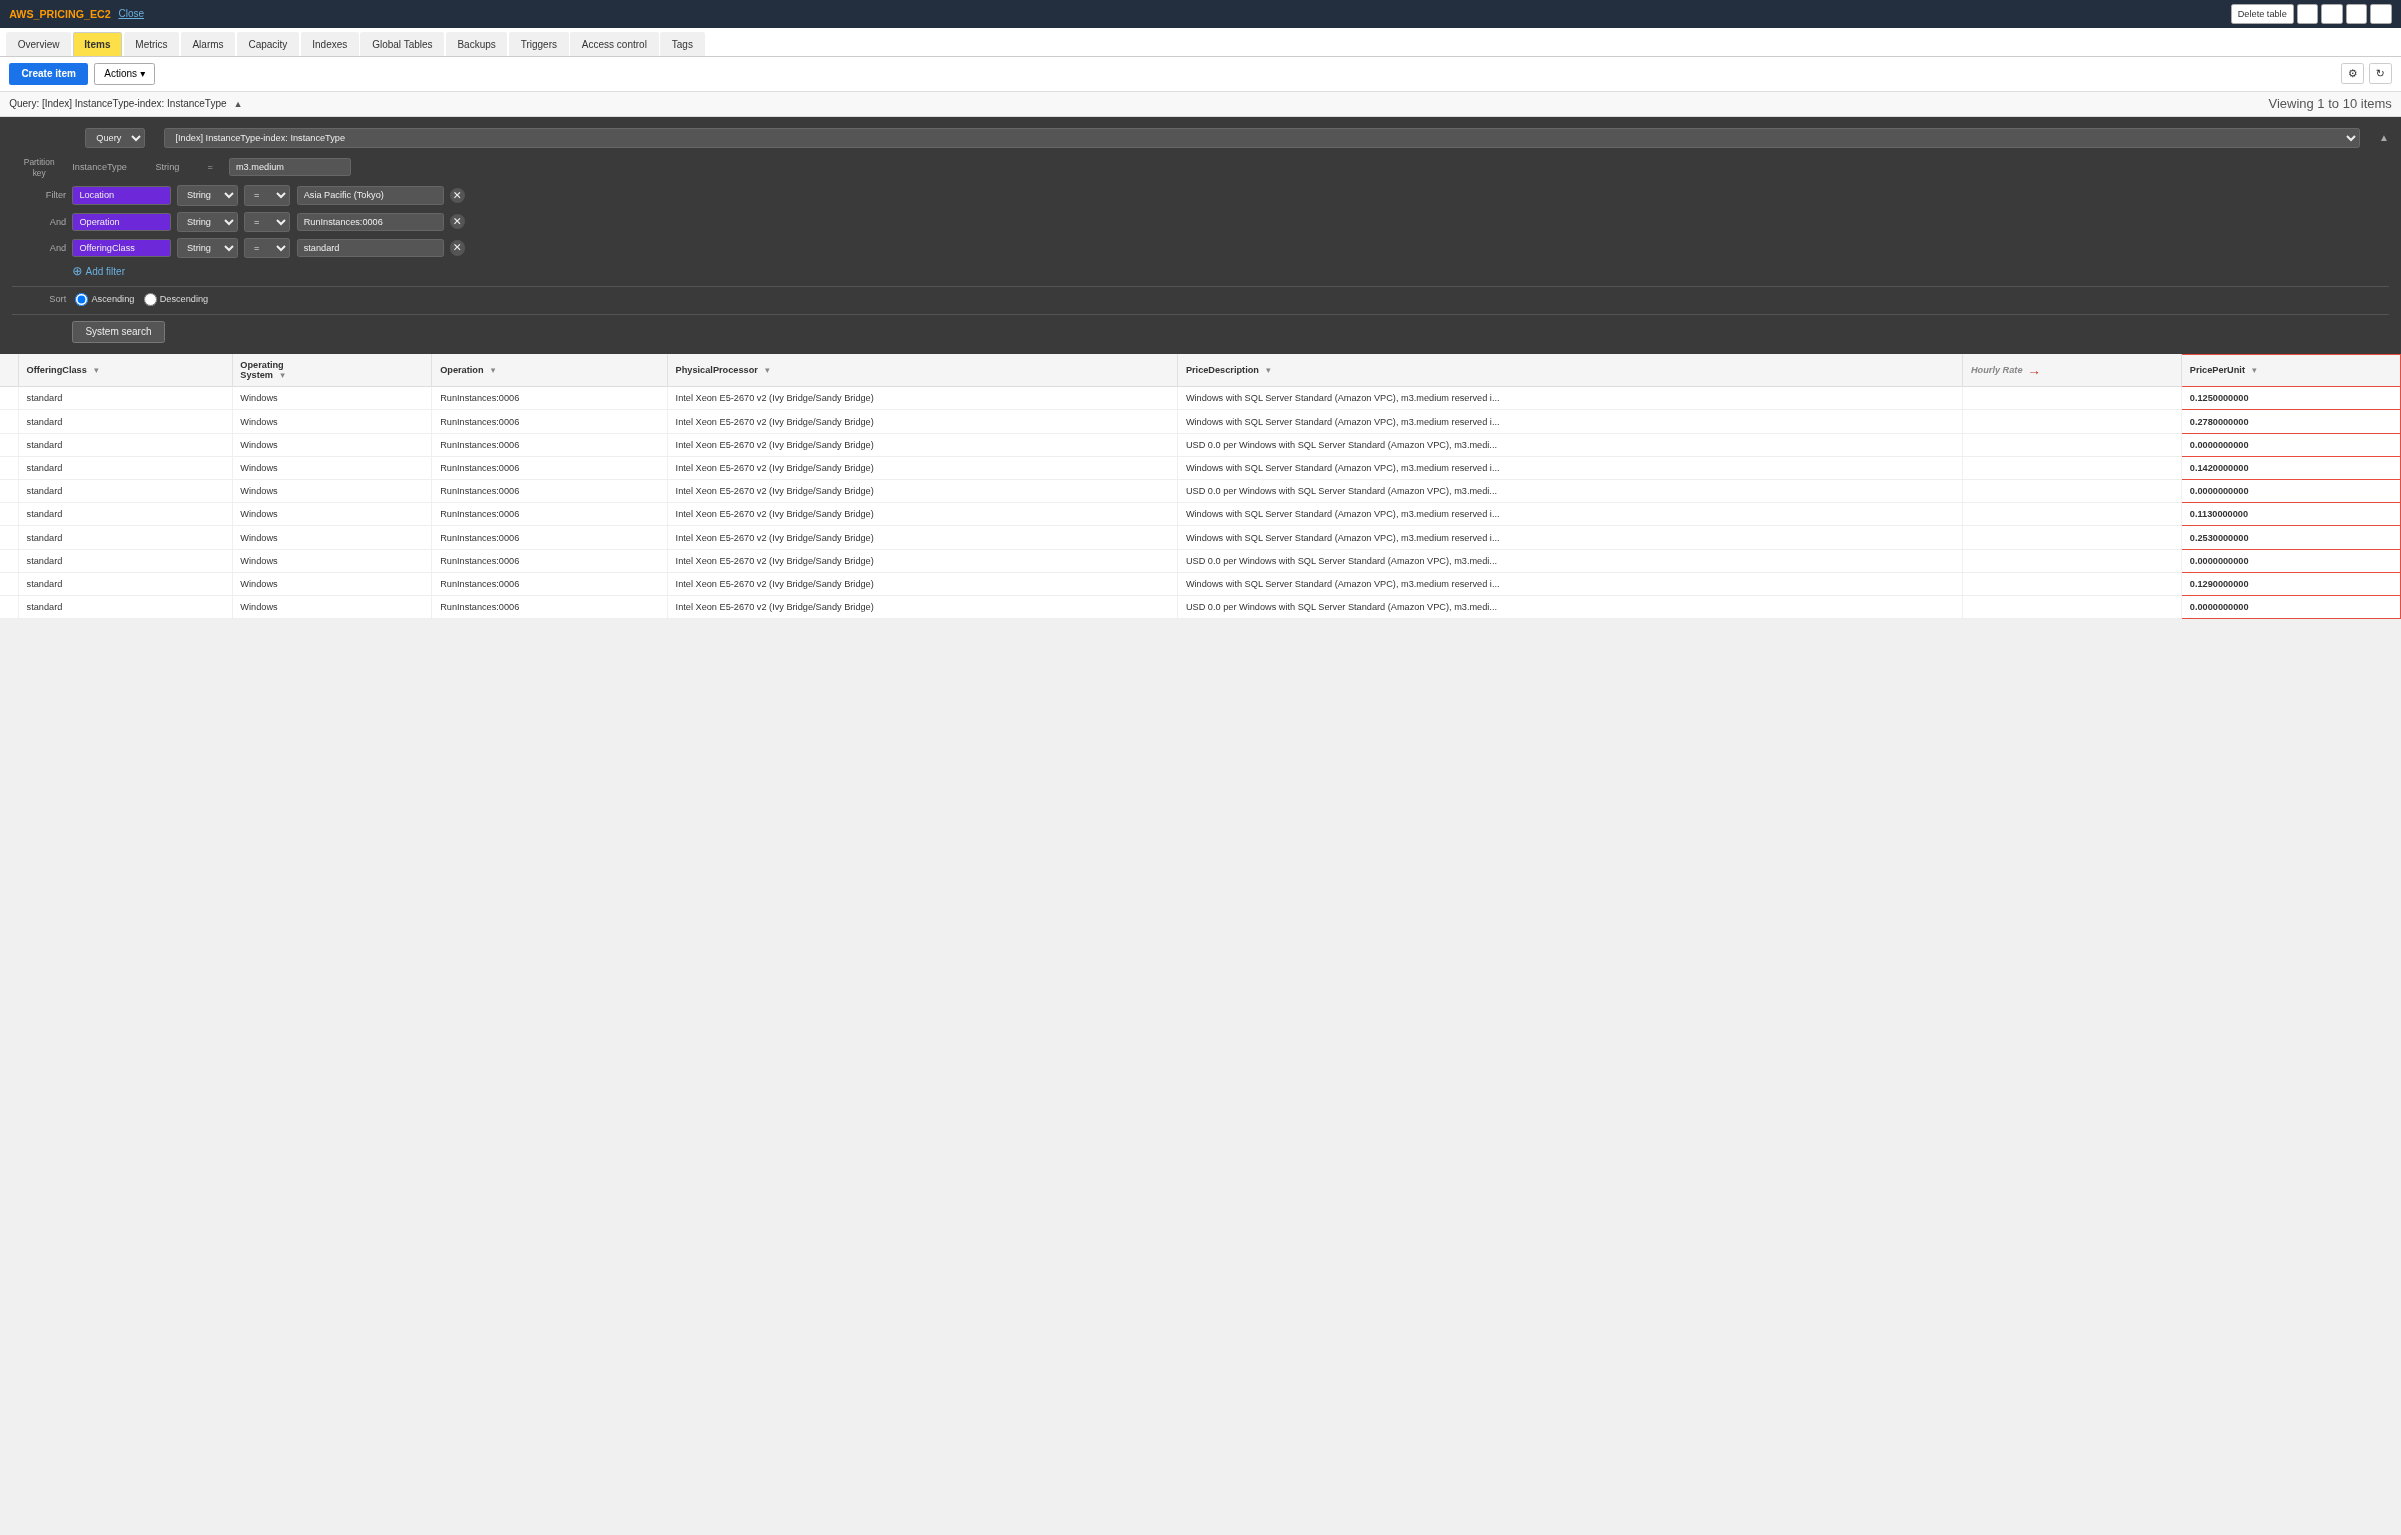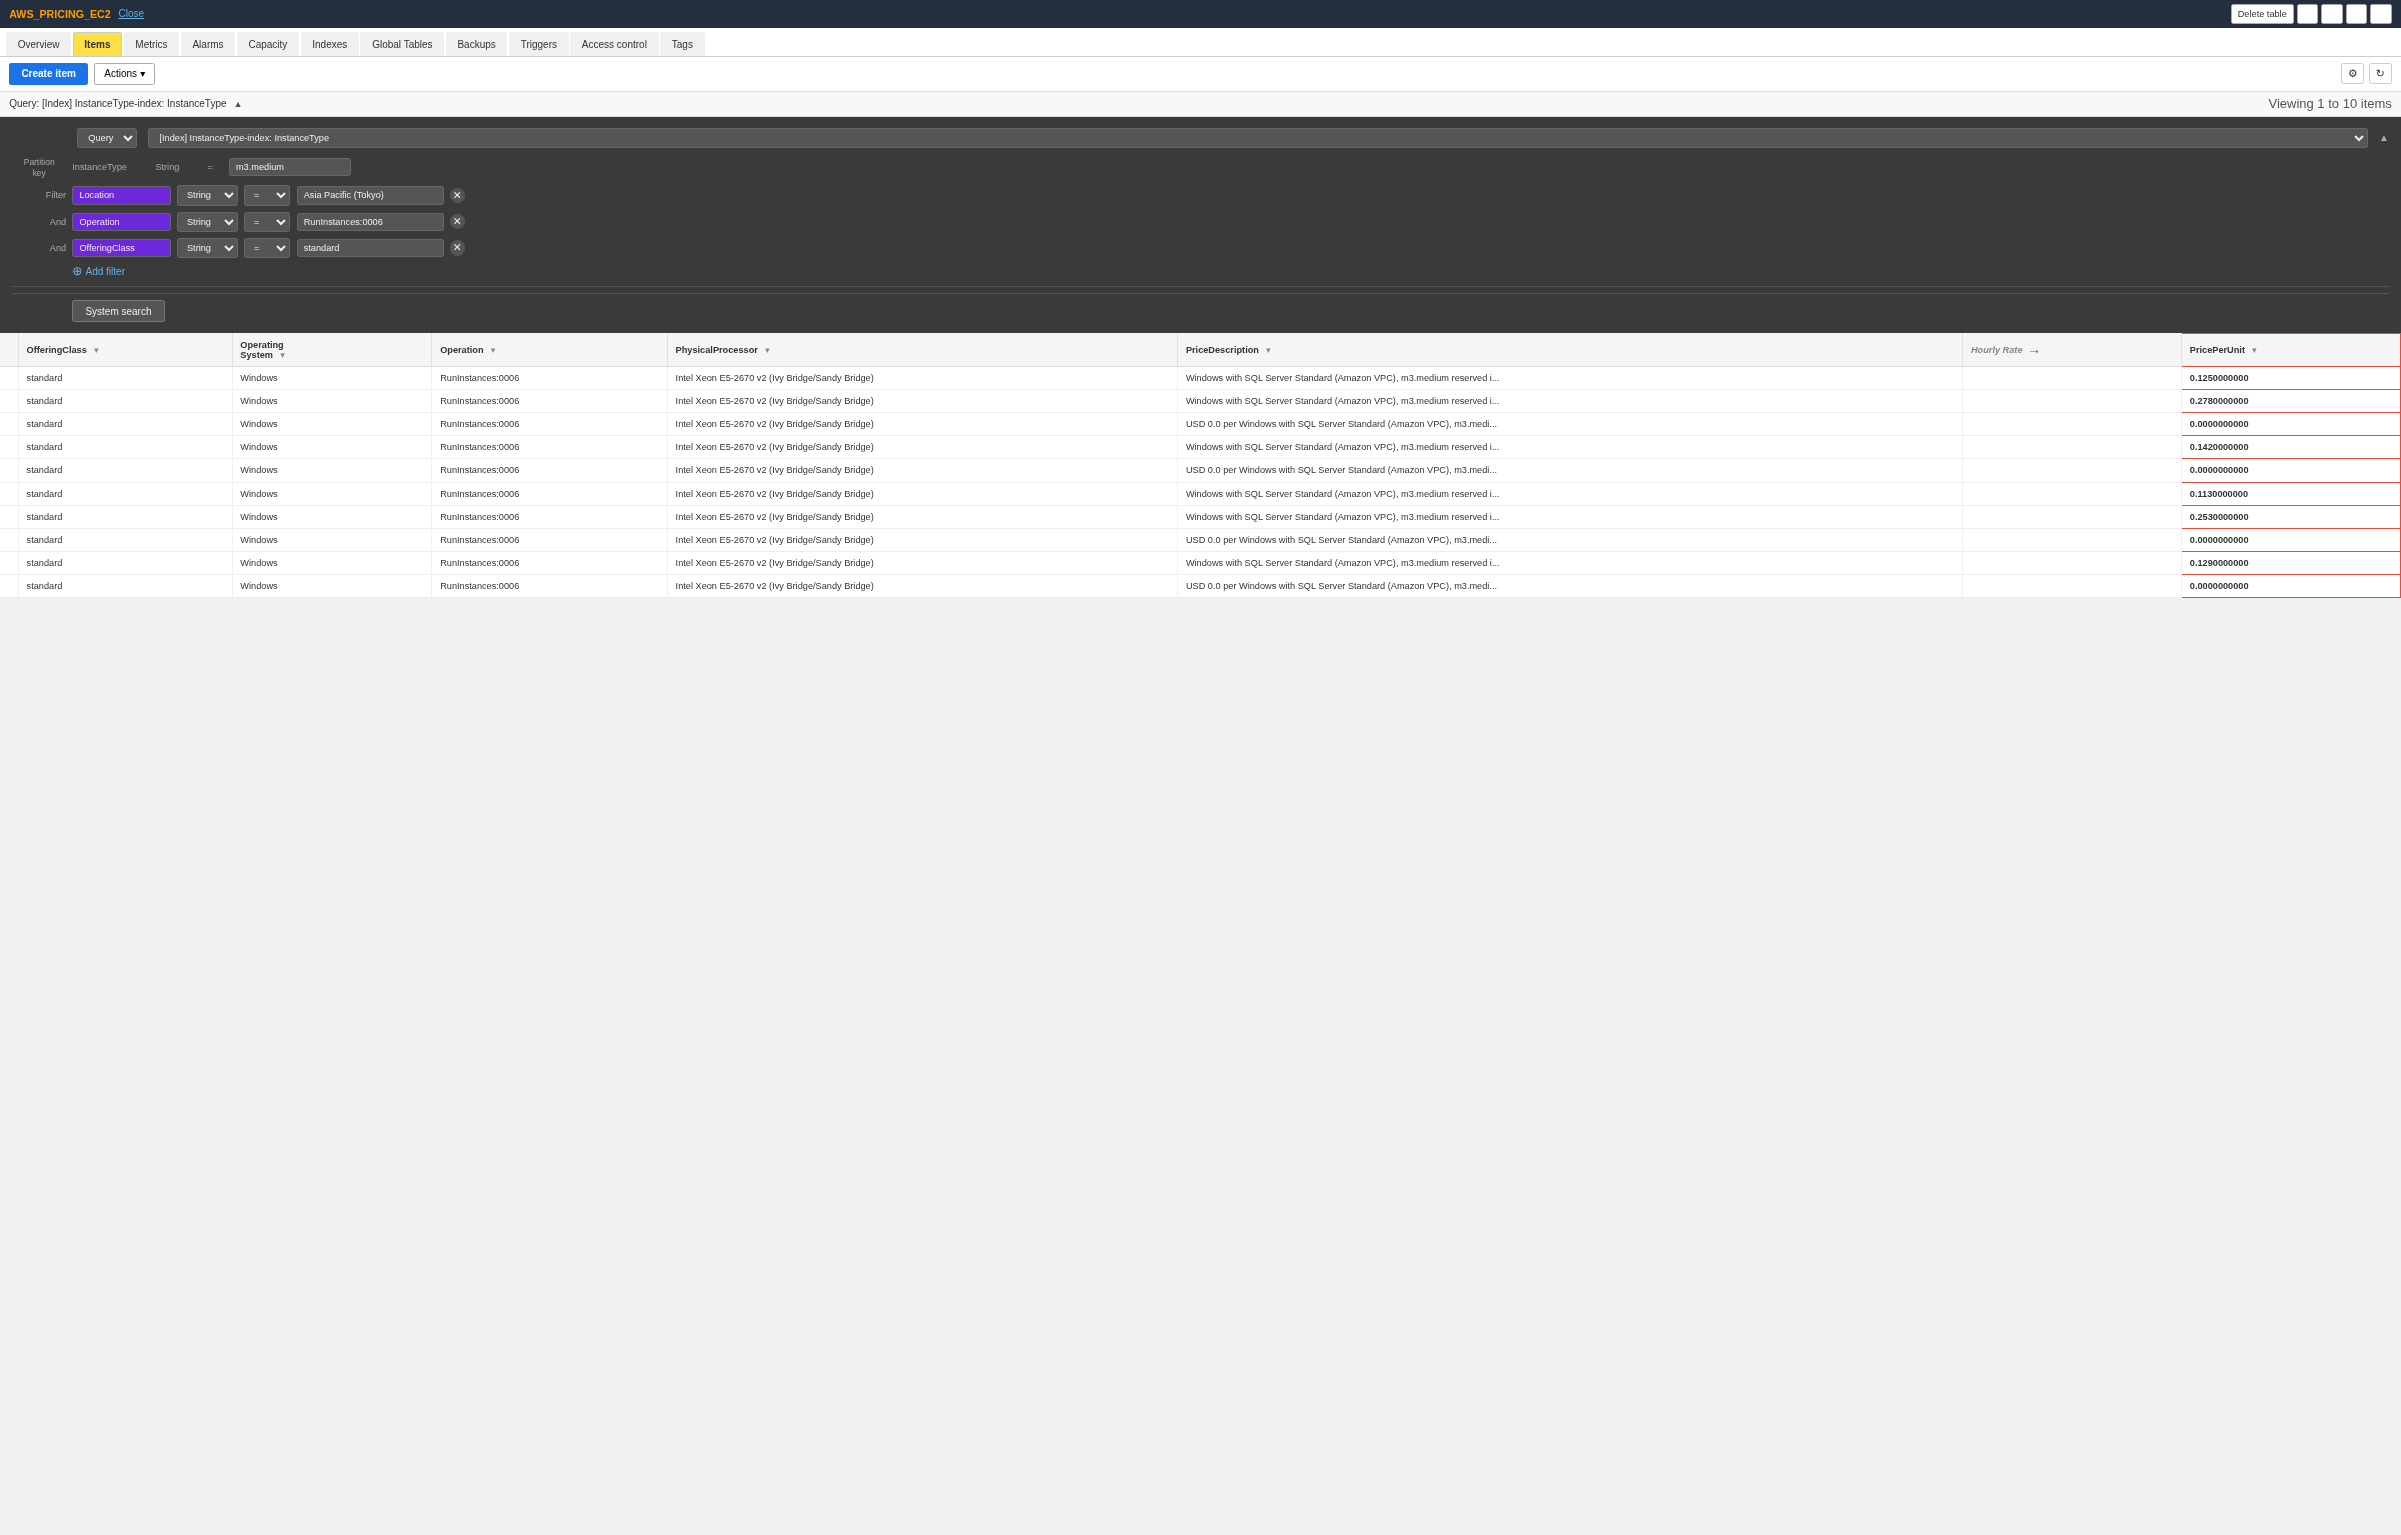--- a/index.html
+++ b/index.html
@@ -71,21 +71,21 @@
     .query-bar-left { display: flex; align-items: center; gap: 7px; }
     .query-label { font-size: 10px; color: #333; }
     .query-bar-right { font-size: 13px; color: #555; }
 
     
     .query-panel {
       background: #3a3a3a; padding: 10.7px 12.2px; color: #ddd;
     }
 
     .query-row {
-      display: flex; align-items: center; gap: 11px; margin-bottom: 7.7px;
+      display: flex; align-items: center; gap: 19px; margin-bottom: 7.7px;
     }
     .query-row-label {
       color: #aaa; font-size: 9.2px; min-width: 54px; text-align: right;
     }
 
     .query-select {
       background: #555; color: #eee; border: 0.8px solid #666; border-radius: 2.3px;
       padding: 3.1px 6.1px; font-size: 9.2px; cursor: pointer;
     }
     .query-index-select {
@@ -322,20 +322,29 @@
   <div class="add-filter-row">
     <button class="add-filter-btn">
       <span style="font-size:12.2px; color:#6ab0de;">⊕</span>
       <span>Add filter</span>
     </button>
   </div>
 
   <hr class="divider">
 
   
+  <div class="sort-row">
+    <span class="sort-label">Sort</span>
+    <label class="radio-label">
+      <input type="radio" name="sort" checked="" style=""> Ascending
+    </label>
+    <label class="radio-label">
+      <input type="radio" name="sort" style=""> Descending
+    </label>
+  </div>
 
   <hr class="divider">
 
   
   <button class="search-btn">System search</button>
 </div>
 
 <div class="table-container">
   <table>
     <thead>

